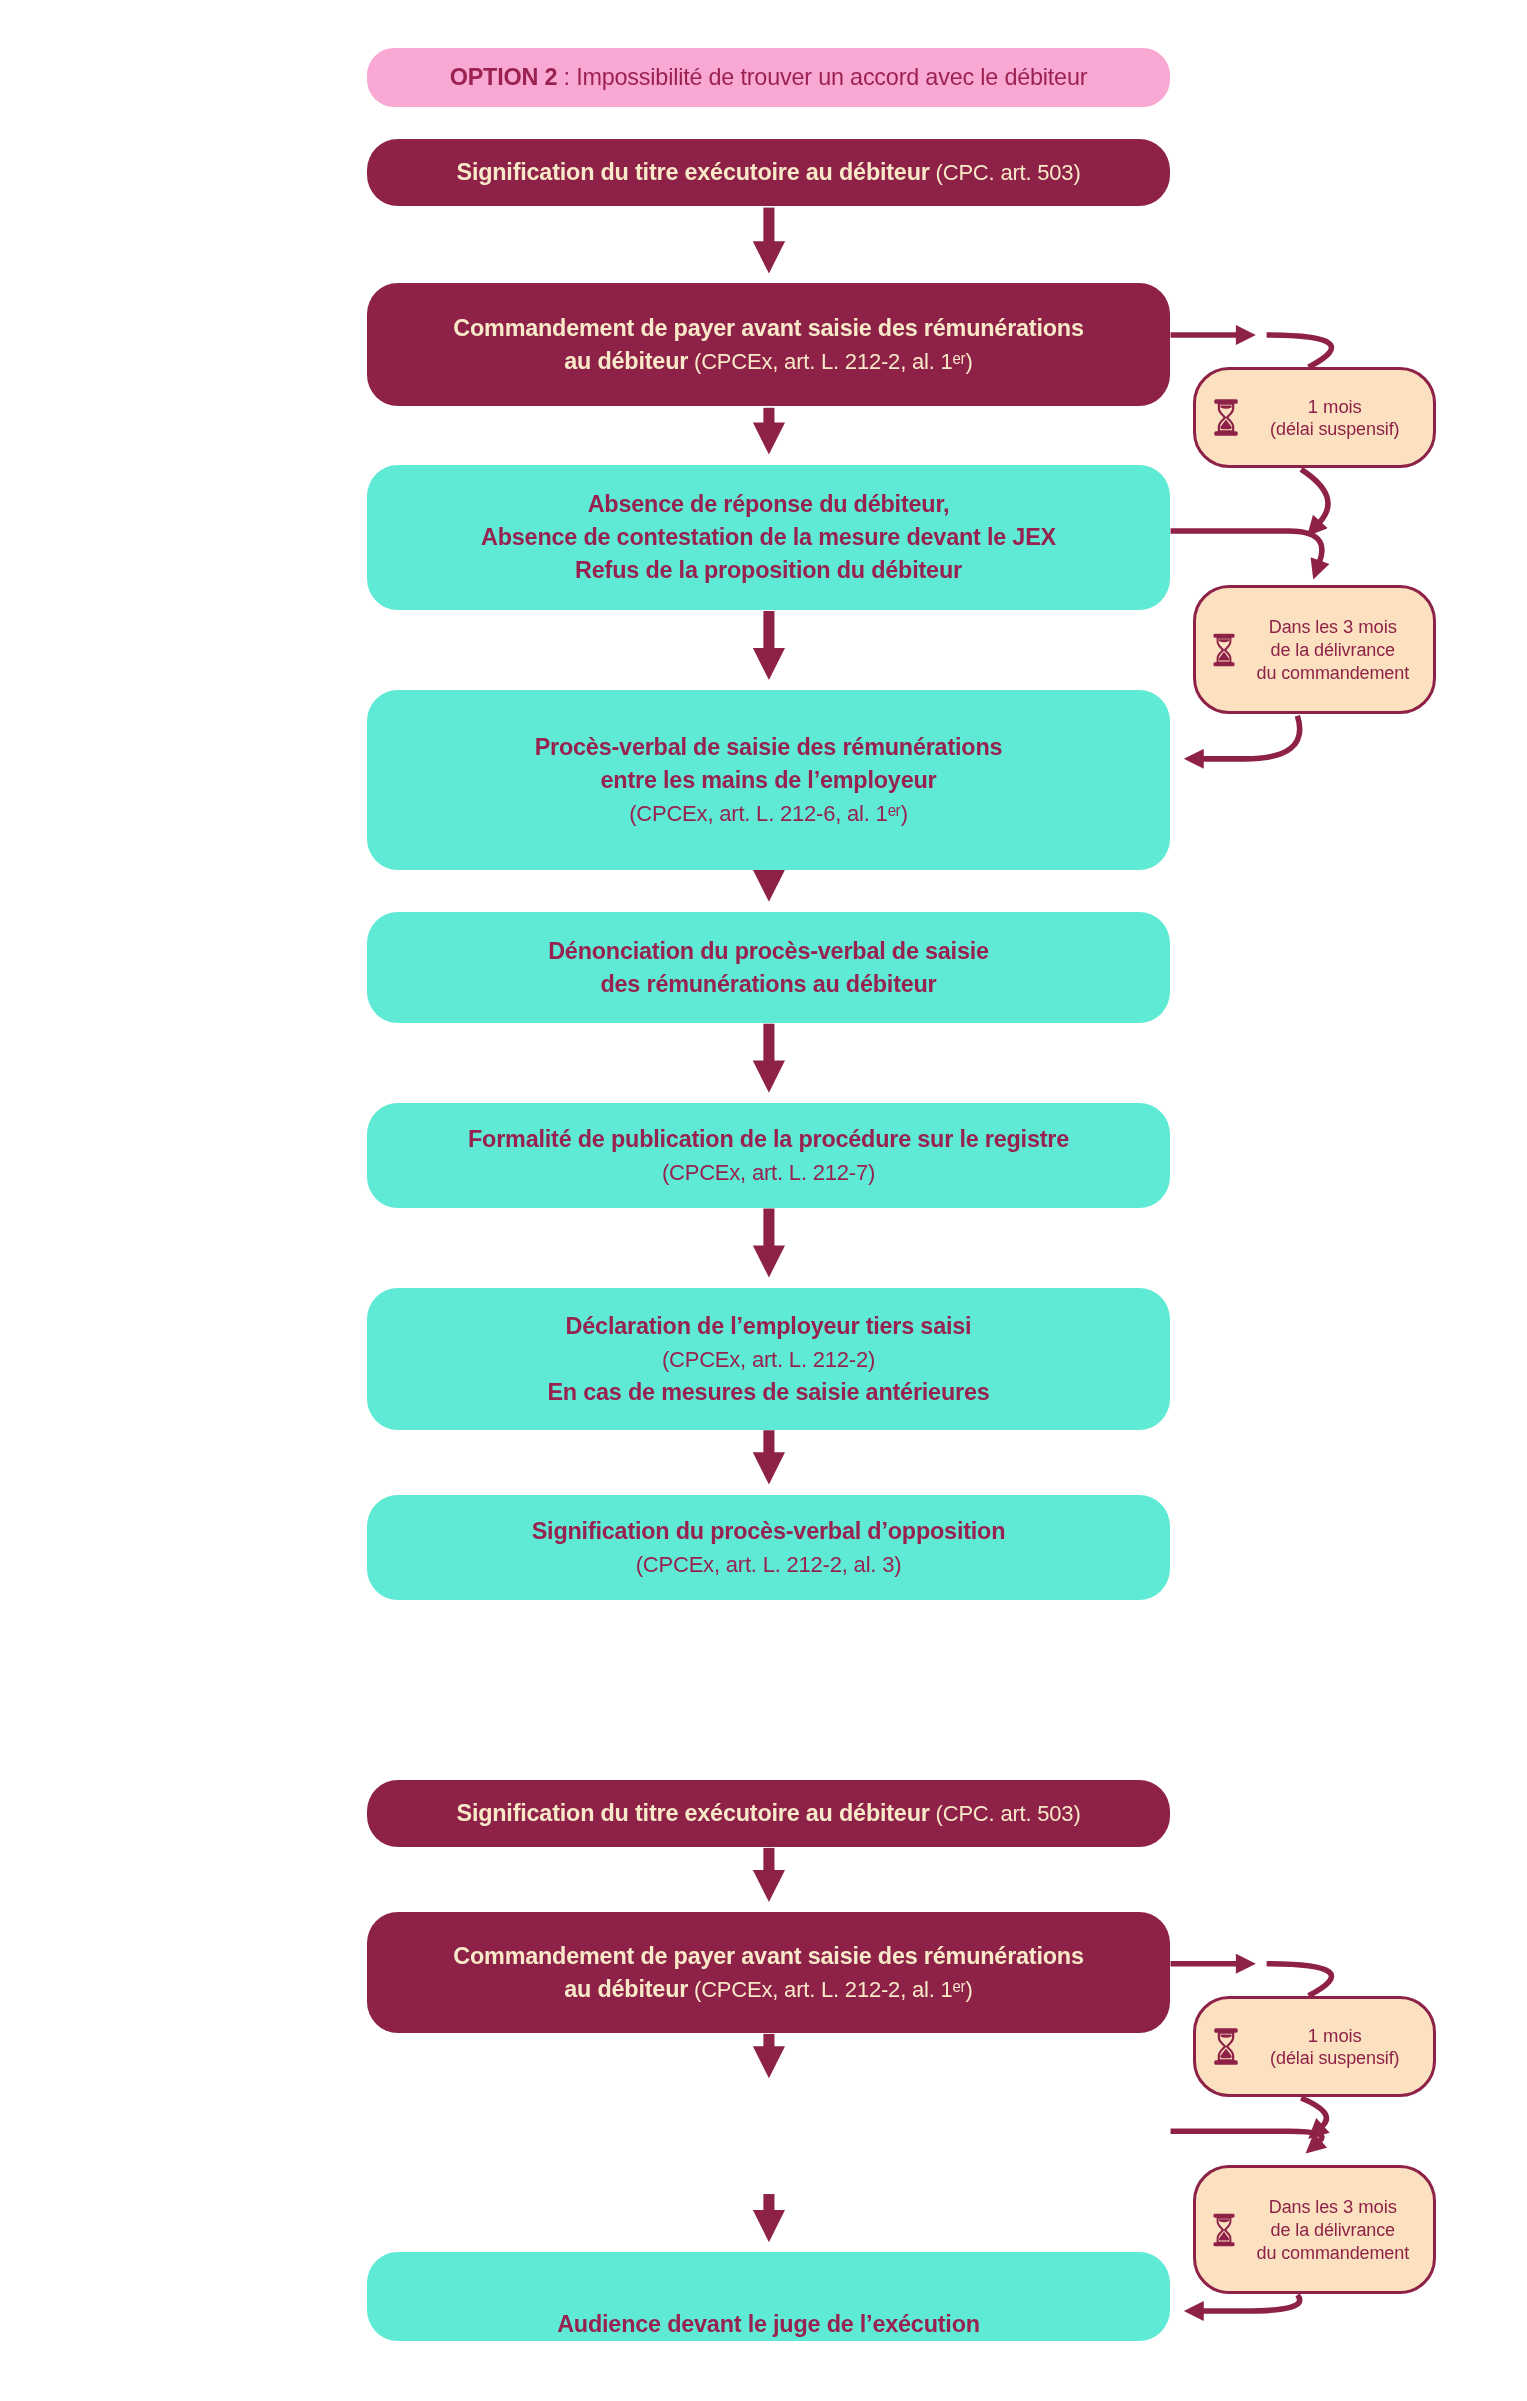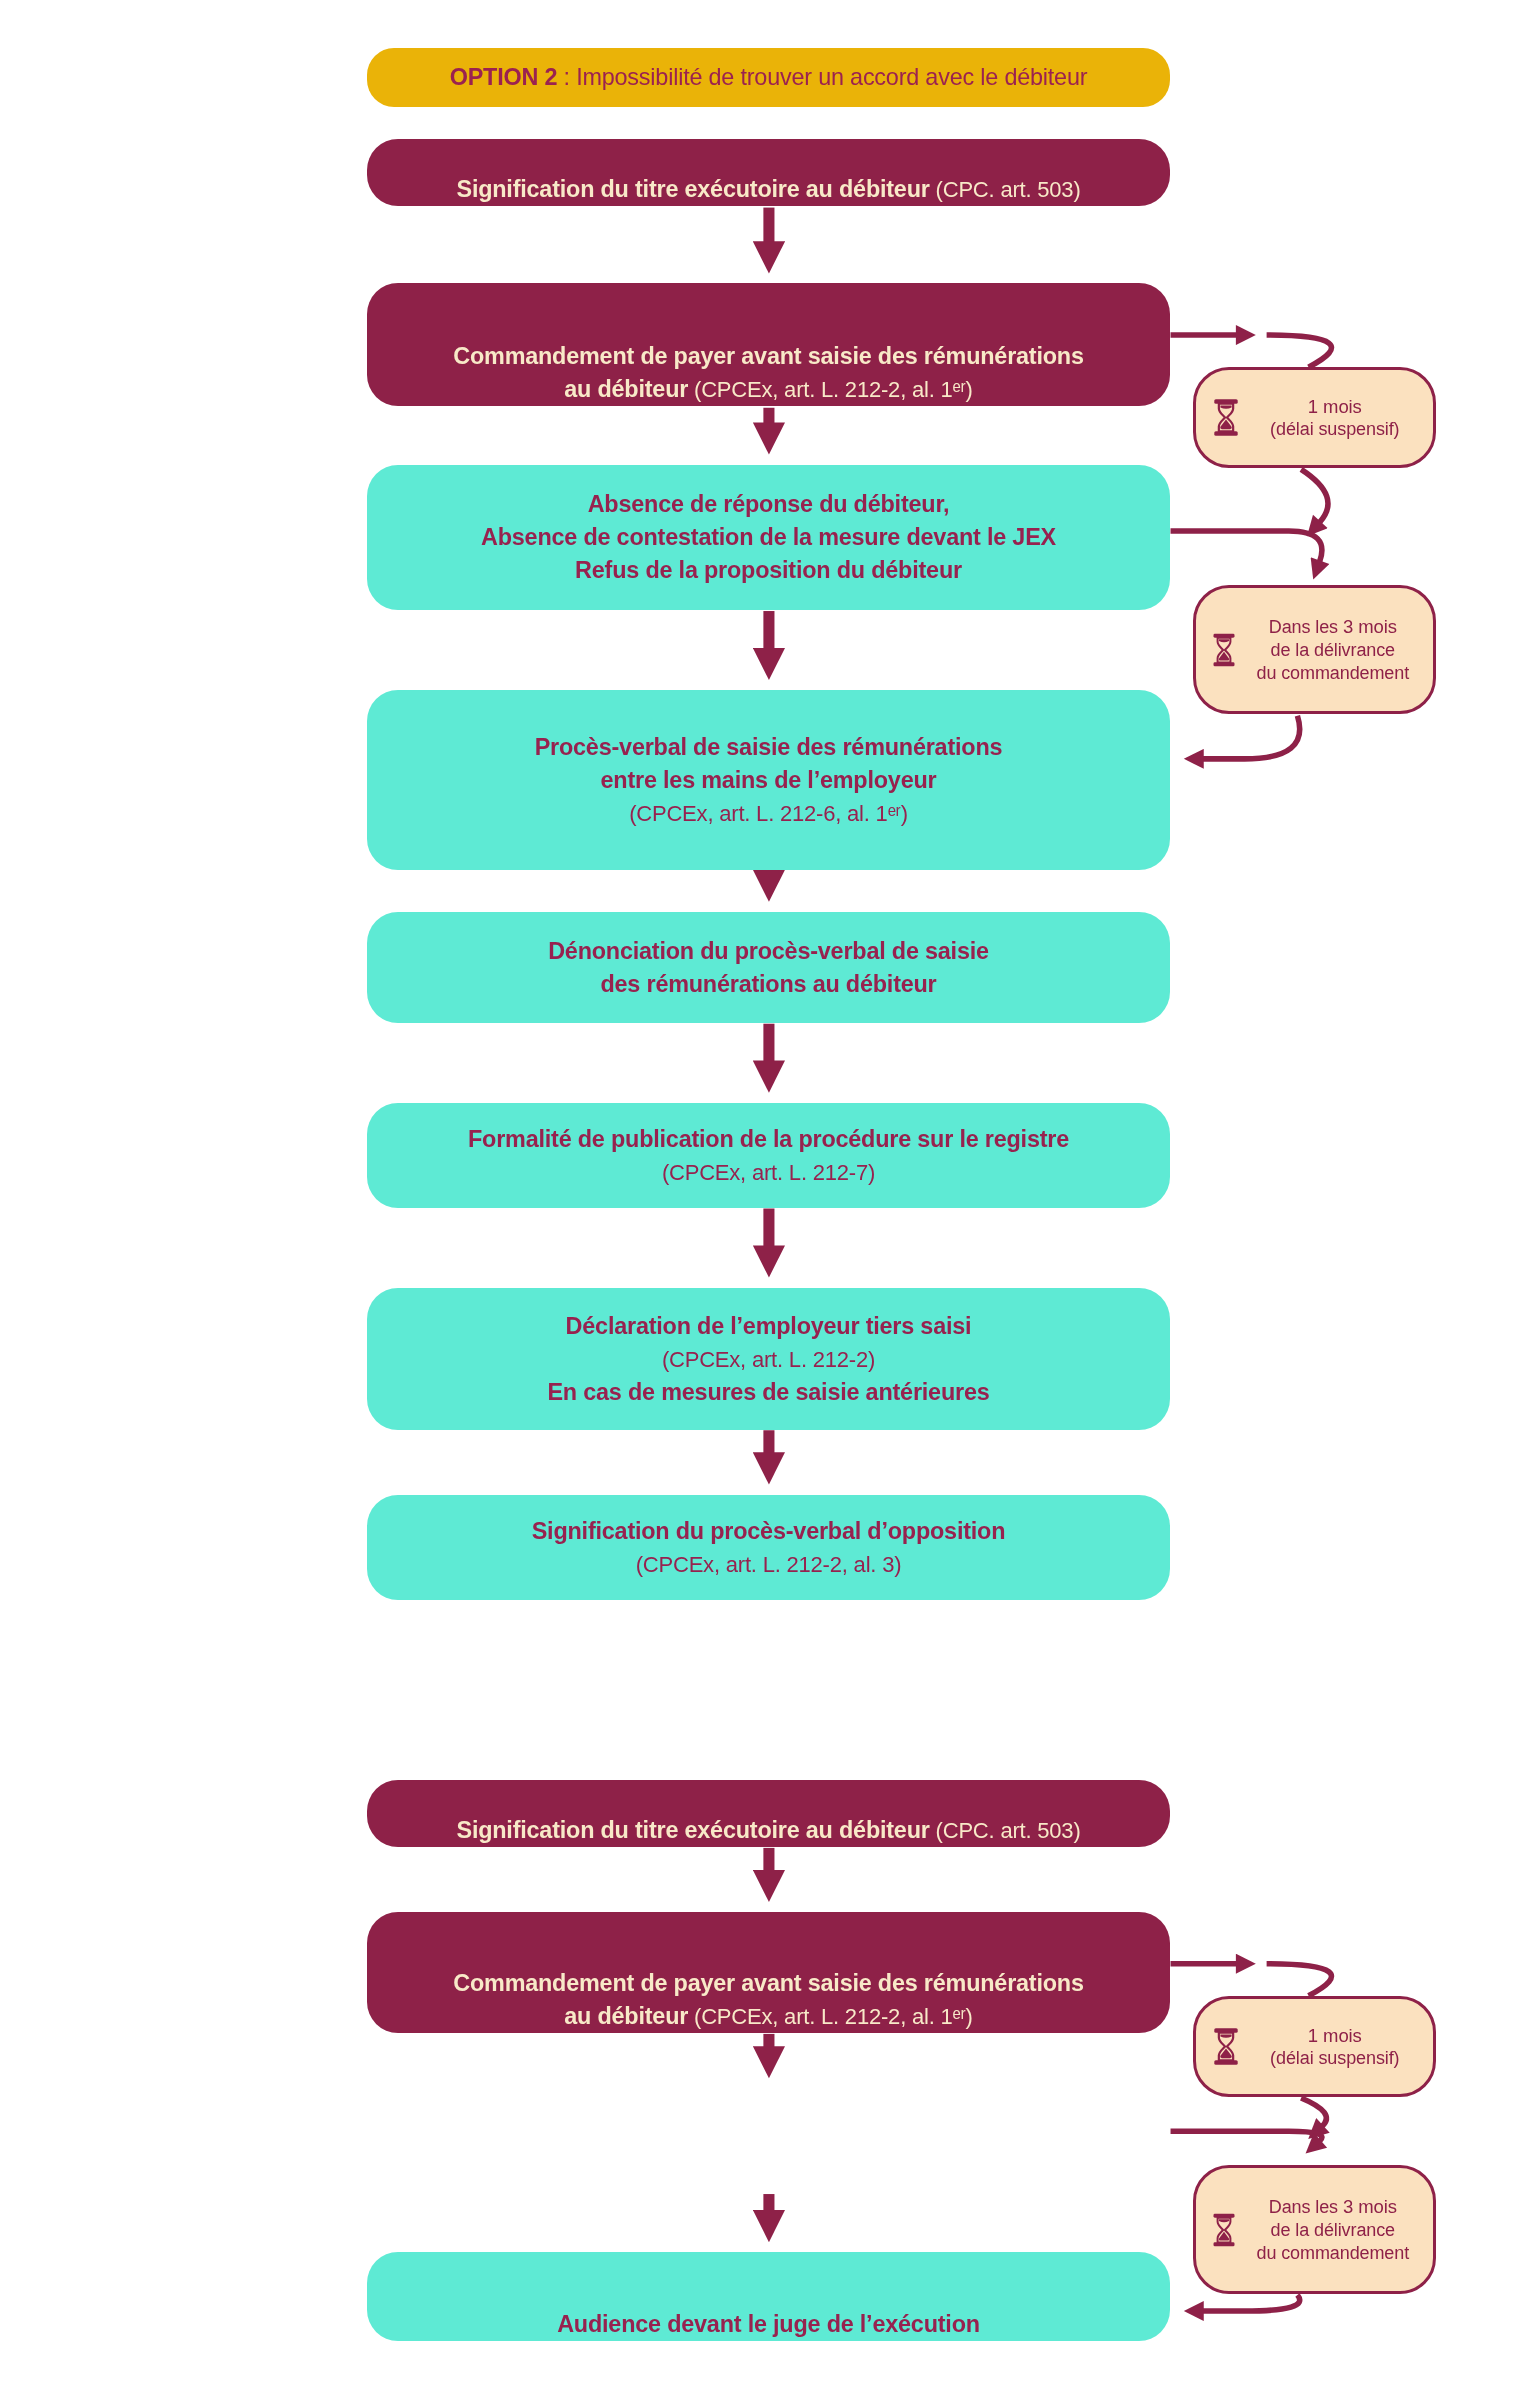--- a/index.html
+++ b/index.html
@@ -10,27 +10,27 @@
   }
   svg.connectors{position:absolute;left:0;top:0;z-index:1;}
   .node{
     position:absolute;z-index:2;display:flex;align-items:center;justify-content:center;
     text-align:center;box-sizing:border-box;letter-spacing:-0.2px;
   }
   .node p{margin:0;padding:0 25px;}
   .line{display:block;line-height:33px;font-size:23.4px;font-weight:700;}
   .ref{font-weight:400;font-size:22px;}
   .pill-header{
-    background:#eab308;border-radius:27px;color:#9B2250;
+    background:#f9a8d4;border-radius:27px;color:#9B2250;
     font-size:23.4px;
   }
   .pill-header .hdr-bold{font-weight:700;}
   .pill-header .hdr-rest{font-weight:400;}
   .dark{
-    background:#8E2148;border-radius:31px;color:#F8E9C8;align-items:flex-end;
+    background:#8E2148;border-radius:31px;color:#F8E9C8;
   }
   .dark .line{color:#F8E9C8;}
   .cream{
     background:#5eead4;border-radius:31px;color:#97224F;
   }
   .badge{
     background:#FBE1BF;border:3.7px solid #8E2148;border-radius:36px;color:#8E2148;
     display:flex;align-items:center;justify-content:flex-start;gap:8.6px;
     padding:0 13.6px;letter-spacing:-0.1px;
   }

